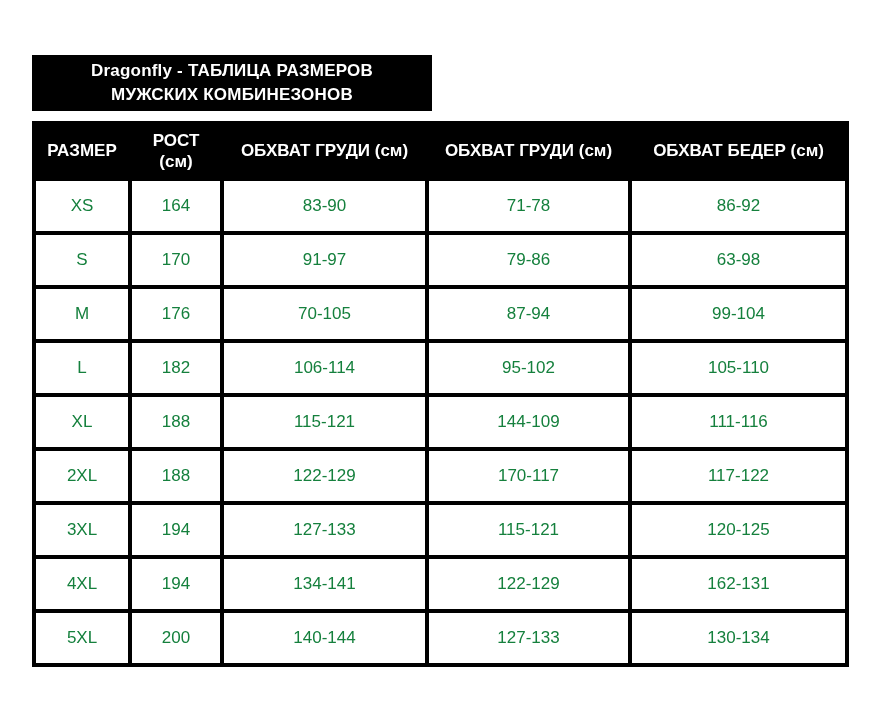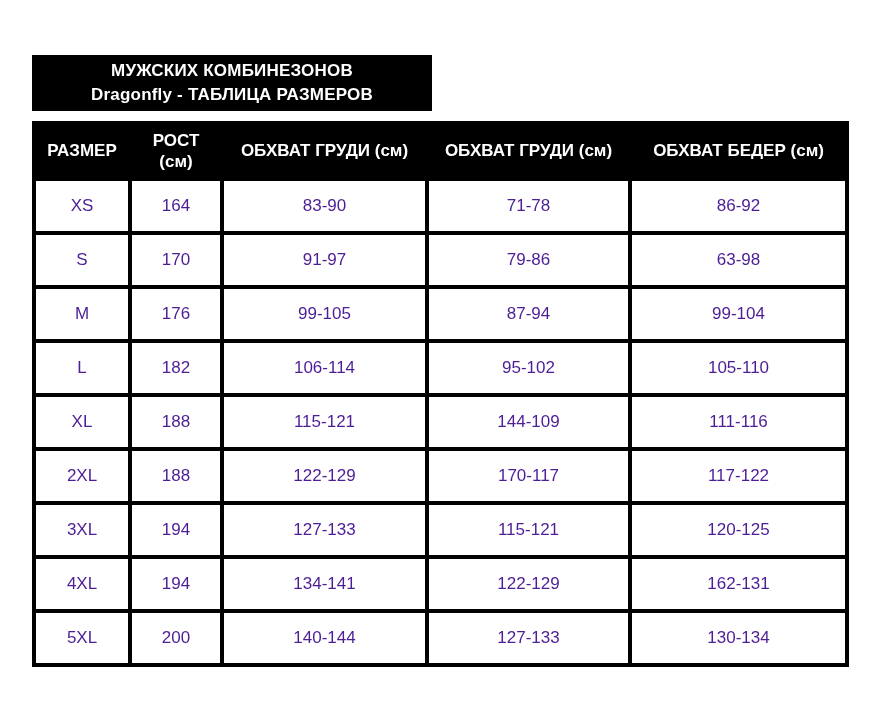--- a/index.html
+++ b/index.html
@@ -48,37 +48,37 @@
     height: 52px;
     text-align: center;
     vertical-align: middle;
     white-space: pre-line;
     line-height: 1.25;
     border: 4px solid #000000;
     padding: 0;
   }
   table.size-table td {
     background: #ffffff;
-    color: #4c1d95;
+    color: #15803d;
     font-size: 17px;
     height: 50px;
     text-align: center;
     vertical-align: middle;
     border: 4px solid #000000;
     padding: 0;
   }
 </style>
 </head>
 <body>
 
 <div class="page">
 
   <div class="title-box">
+    <div>Dragonfly - ТАБЛИЦА РАЗМЕРОВ</div>
     <div>МУЖСКИХ КОМБИНЕЗОНОВ</div>
-    <div>Dragonfly - ТАБЛИЦА РАЗМЕРОВ</div>
   </div>
 
   <table class="size-table">
     <colgroup>
       <col style="width:96px">
       <col style="width:92px">
       <col style="width:205px">
       <col style="width:203px">
       <col style="width:217px">
     </colgroup>
@@ -103,21 +103,21 @@
         <tr>
           <td>S</td>
           <td>170</td>
           <td>91-97</td>
           <td>79-86</td>
           <td>63-98</td>
         </tr>
         <tr>
           <td>M</td>
           <td>176</td>
-          <td>99-105</td>
+          <td>70-105</td>
           <td>87-94</td>
           <td>99-104</td>
         </tr>
         <tr>
           <td>L</td>
           <td>182</td>
           <td>106-114</td>
           <td>95-102</td>
           <td>105-110</td>
         </tr>

